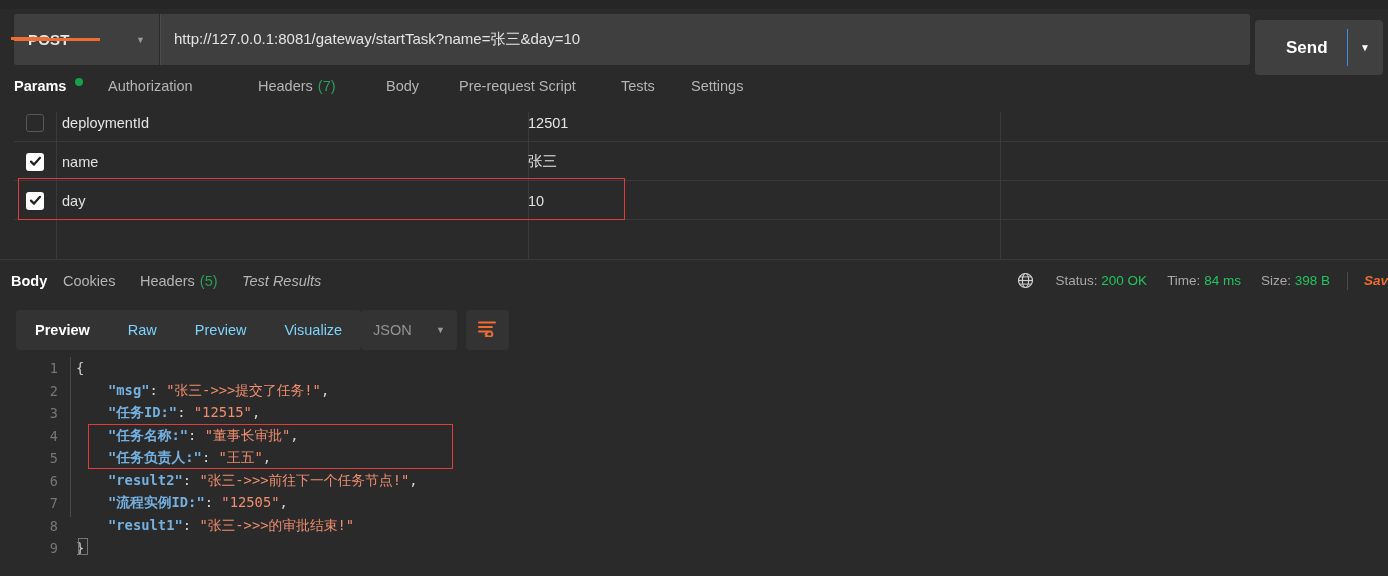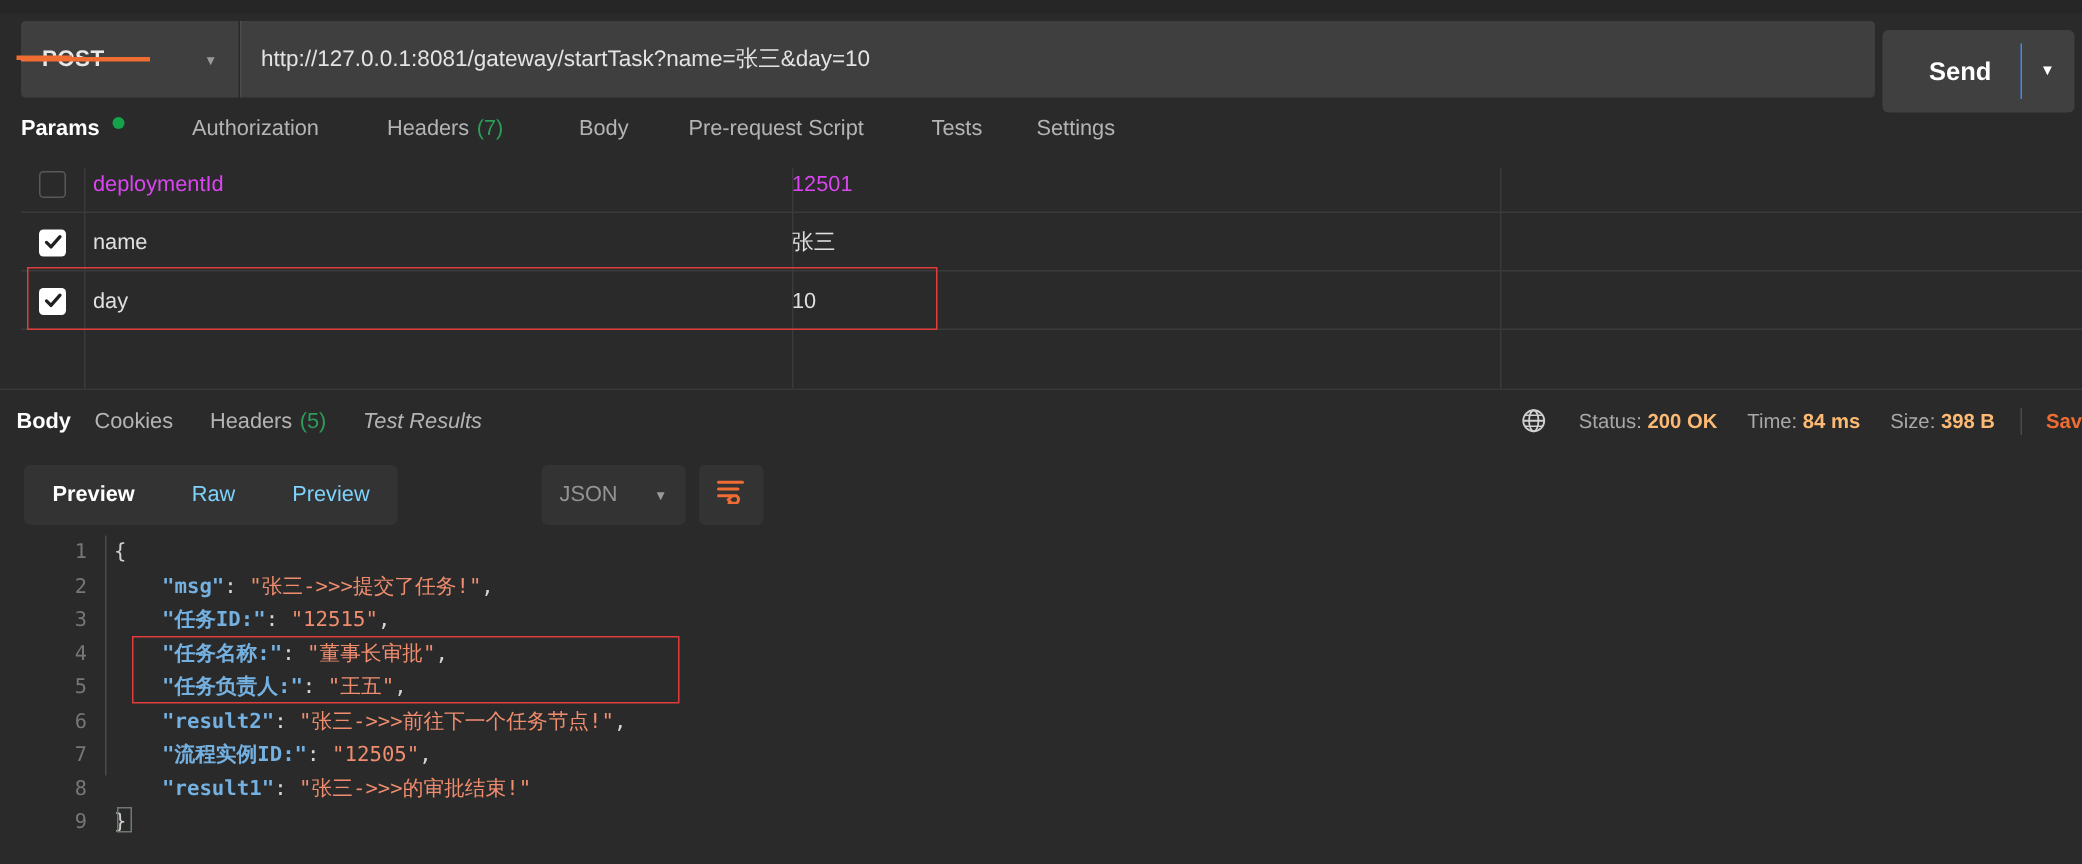--- a/index.html
+++ b/index.html
@@ -51,42 +51,42 @@
   
   .ptable { position:absolute; left:0; top:112px; width:1388px; height:147px; background:#2a2a2a; }
   .prow { position:absolute; left:14px; width:1374px; height:39px; border-bottom:1px solid #3a3a3a; }
   .prow .cb-cell { position:absolute; left:0; top:0; width:42px; height:39px; display:flex; align-items:center; justify-content:center; }
   .cbx { width:18px; height:18px; border-radius:3px; background:#ffffff; display:flex; align-items:center; justify-content:center; }
   .cbx.empty { background:transparent; border:1.5px solid #585858; }
   .cbx svg { display:block; }
   .prow .cell-key { position:absolute; left:48px; top:0; height:39px; display:flex; align-items:center; color:#e0e0e0; font-size:14.5px; }
   .prow .cell-val { position:absolute; left:514px; top:0; height:39px; display:flex; align-items:center; color:#e0e0e0; font-size:14.5px; }
   .prow .cell-desc { position:absolute; left:986px; top:0; height:39px; display:flex; align-items:center; color:#6d6d6d; font-size:14.5px; }
-  .prow.dim .cell-key, .prow.dim .cell-val { color:#d946ef; }
+  .prow.dim .cell-key, .prow.dim .cell-val { color:#e5e5e5; }
   .prow.placeholder .cell-key, .prow.placeholder .cell-val, .prow.placeholder .cell-desc { color:#6d6d6d; }
   .vdiv { position:absolute; top:0; width:1px; background:#3a3a3a; }
 
   .redbox-row {
     position:absolute; left:18px; top:178px; width:607px; height:42px;
     border:1.5px solid #e13c3c; pointer-events:none; z-index:5;
   }
 
   
   .resbar { position:absolute; left:0; top:259px; width:1388px; height:41px; background:#2a2a2a; border-top:1px solid #383838; }
   .restab { position:absolute; top:0; height:41px; display:flex; align-items:center; color:#b4b4b4; font-size:14.5px; white-space:nowrap; }
   .restab.active { color:#ffffff; font-weight:bold; }
   .restab .cnt { color:#2d9e5a; margin-left:5px; }
   .restab-underline { position:absolute; left:11px; top:37px; width:37px; height:3px; background:#ef6c33; }
 
   .statusgrp { position:absolute; right:0; top:0; height:41px; display:flex; align-items:center; gap:0; }
   .globe { width:17px; height:17px; }
   .stat { font-size:13.5px; color:#a8a8a8; white-space:nowrap; }
-  .stat b { font-weight:bold; color:#fdba74; }
+  .stat b { font-weight:normal; color:#22c55e; }
   .statdiv { width:1px; height:18px; background:#4a4a4a; }
-  .saveresp { font-size:13.5px; color:#ef6c33; font-weight:bold; white-space:nowrap; }
+  .saveresp { font-size:13.5px; color:#ef6c33; font-weight:bold; white-space:nowrap;font-style:italic; }
 
   
   .prettybar { position:absolute; left:0; top:305px; width:1388px; height:50px; background:#2a2a2a; }
   .fmtgrp { position:absolute; left:16px; top:5px; height:40px; background:#333333; border-radius:4px; display:flex; align-items:center; }
   .fmt { height:40px; display:flex; align-items:center; padding:0 19px; color:#7dd3fc; font-size:14.5px; }
   .fmt.active { color:#ffffff; font-weight:bold; }
   .jsonsel {
     position:absolute; left:361px; top:5px; width:96px; height:40px;
     background:#333333; border-radius:4px; display:flex; align-items:center; padding:0 12px;
   }
@@ -135,21 +135,21 @@
       <span class="send-sep"></span>
       <span class="send-caret">▼</span>
     </div>
   </div>
 
   <div class="reqtabs" id="reqtabs">
       <div class="rtab active" style="left: 14px;">
         <span>Params</span>
         <span class="dot"></span>
       </div>
-      <div class="rtab" style="left: 128px;">
+      <div class="rtab" style="left: 108px;">
         <span>Authorization</span>
       </div>
       <div class="rtab" style="left: 258px;">
         <span>Headers</span>
         <span class="cnt">(7)</span>
       </div>
       <div class="rtab" style="left: 386px;">
         <span>Body</span>
       </div>
       <div class="rtab" style="left: 459px;">
@@ -234,20 +234,21 @@
       <span class="saveresp">Sav</span>
     </div>
   </div>
   <div class="restab-underline"></div>
 
   <div class="prettybar">
     <div class="fmtgrp" id="fmtgrp">
         <div class="fmt active">Preview</div>
         <div class="fmt">Raw</div>
         <div class="fmt">Preview</div>
+        <div class="fmt">Visualize</div>
       </div>
     <div class="jsonsel">
       <span class="jsonsel-label">JSON</span>
       <span class="jsonsel-caret">▼</span>
     </div>
     <div class="wrapbtn">
       <span>
         <svg width="21" height="17" viewBox="0 0 21 17">
           <line x1="2" y1="2.5" x2="18" y2="2.5" stroke="#ef6c33" stroke-width="2" stroke-linecap="round"></line>
           <line x1="2" y1="7" x2="15" y2="7" stroke="#ef6c33" stroke-width="2" stroke-linecap="round"></line>

